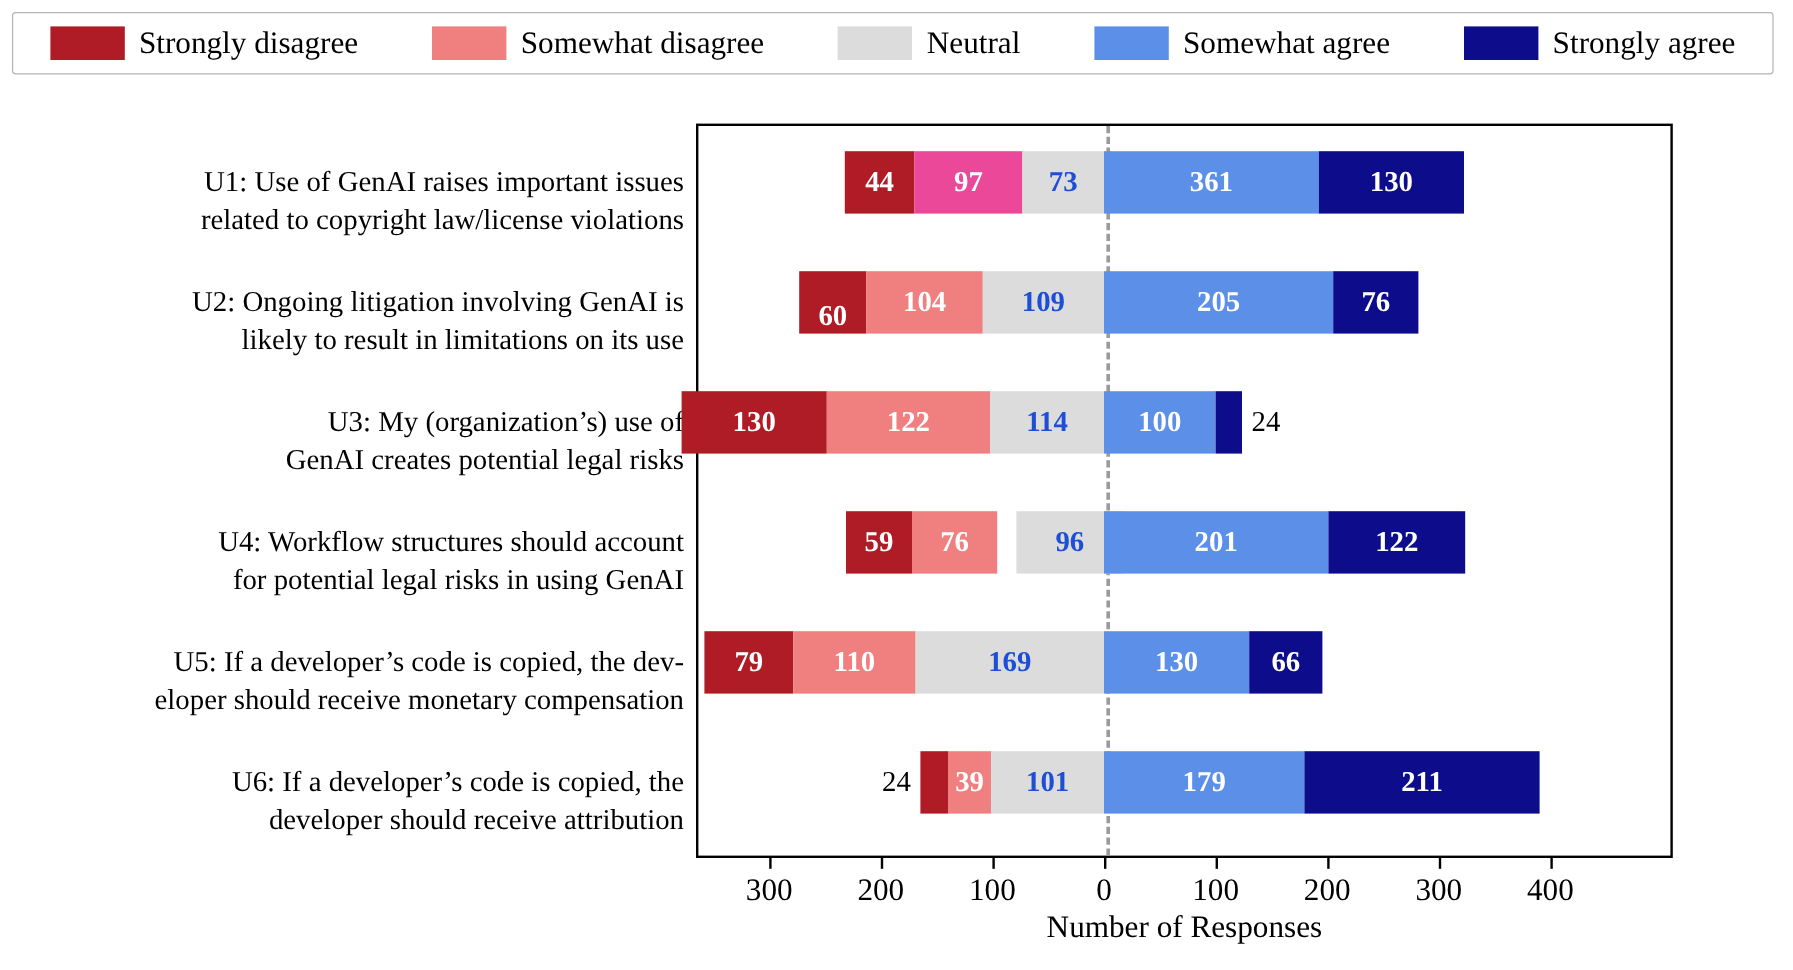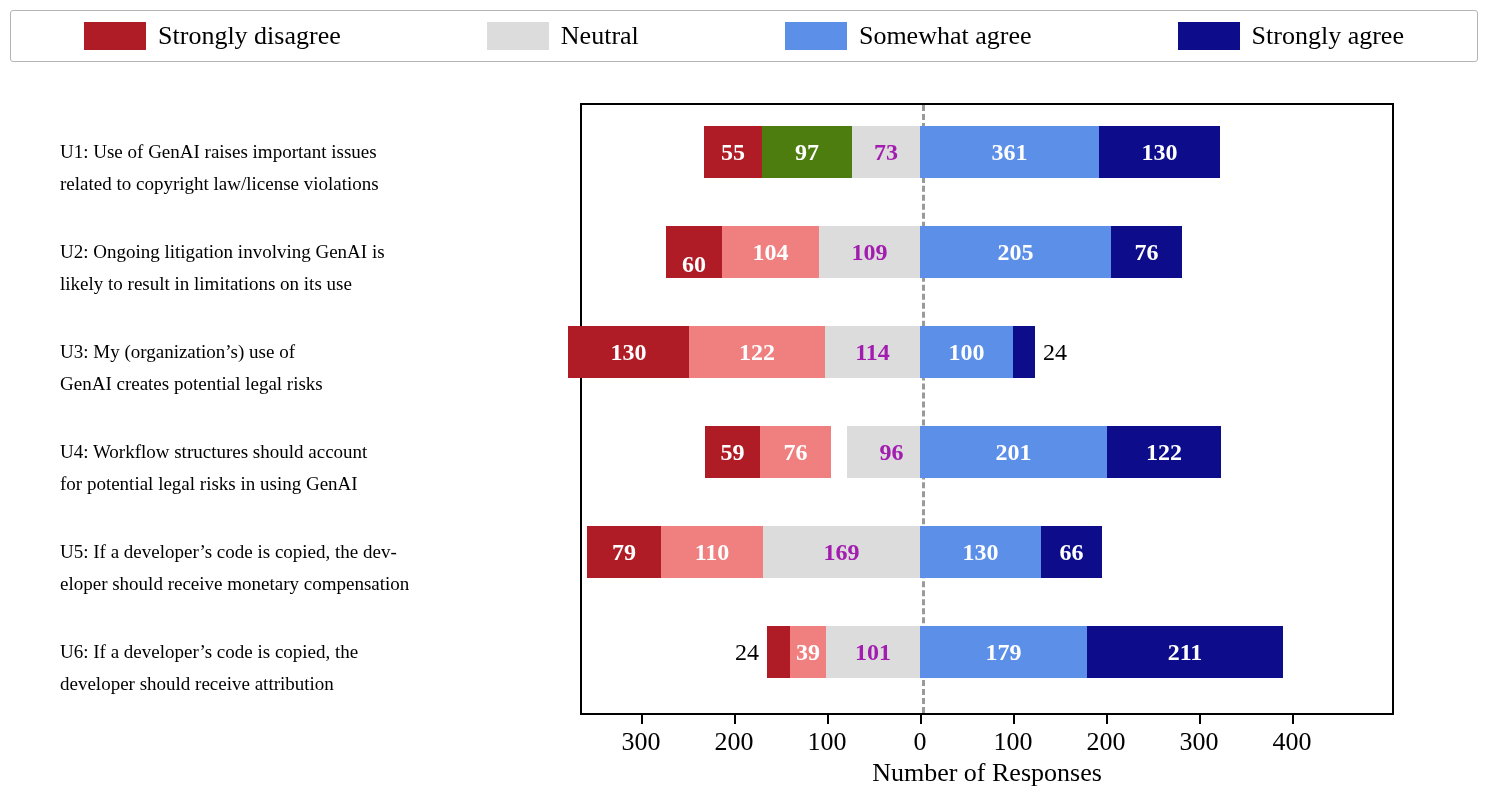--- a/index.html
+++ b/index.html
@@ -84,21 +84,21 @@
     display: flex;
     align-items: center;
     justify-content: center;
     font-size: 24px;
     font-weight: bold;
     color: #ffffff;
     box-sizing: border-box;
     overflow: visible;
     white-space: nowrap;
   }
-  .seg.neutral-text { color: #a21caf; }
+  .seg.neutral-text { color: #1d4ed8; }
   .seg .outside {
     position: absolute;
     color: #000000;
     font-size: 24px;
     font-weight: normal;
     white-space: nowrap;
   }
   .seg .outside.right { left: calc(100% + 8px); }
   .seg .outside.left  { right: calc(100% + 8px); }
 
@@ -107,22 +107,22 @@
     position: absolute;
     left: 60px;
     top: 103px;
     width: 520px;
     height: 612px;
   }
   .ylabel {
     position: absolute;
     right: 10px;
     width: 510px;
-    text-align: left;
-    font-size: 19px;
+    text-align: right;
+    font-size: 24px;
     line-height: 32px;
   }
   .tick-y {
     position: absolute;
     left: 572px;
     width: 9px;
     height: 0;
     border-top: 2px solid #000000;
   }
 
@@ -156,20 +156,24 @@
     font-size: 26px;
   }
 </style>
 </head>
 <body>
 
 <div class="legend">
   <div class="legend-item">
     <span class="legend-swatch" style="background:#b01c26"></span>
     <span class="legend-label">Strongly disagree</span>
+  </div>
+  <div class="legend-item">
+    <span class="legend-swatch" style="background:#f08080"></span>
+    <span class="legend-label">Somewhat disagree</span>
   </div>
   <div class="legend-item">
     <span class="legend-swatch" style="background:#dcdcdc"></span>
     <span class="legend-label">Neutral</span>
   </div>
   <div class="legend-item">
     <span class="legend-swatch" style="background:#5b8fe8"></span>
     <span class="legend-label">Somewhat agree</span>
   </div>
   <div class="legend-item">
@@ -213,23 +217,23 @@
 </div>
 
 <div class="plot-frame">
   <div class="zero-line" style="left:340px;"></div>
 </div>
 
 <div class="rows">
 
   <div class="row" style="top:23px; left:0; width:814px;">
     <div class="seg" style="left:124px; width:58px; background:#b01c26;">
-      <span>55</span>
-    </div>
-    <div class="seg" style="left:182px; width:90px; background:#4d7c0f;">
+      <span>44</span>
+    </div>
+    <div class="seg" style="left:182px; width:90px; background:#ec4899;">
       <span>97</span>
     </div>
     <div class="seg neutral-text" style="left:272px; width:68px; background:#dcdcdc;">
       <span>73</span>
     </div>
     <div class="seg" style="left:340px; width:179px; background:#5b8fe8;">
       <span>361</span>
     </div>
     <div class="seg" style="left:519px; width:121px; background:#0d0d8c;">
       <span>130</span>

